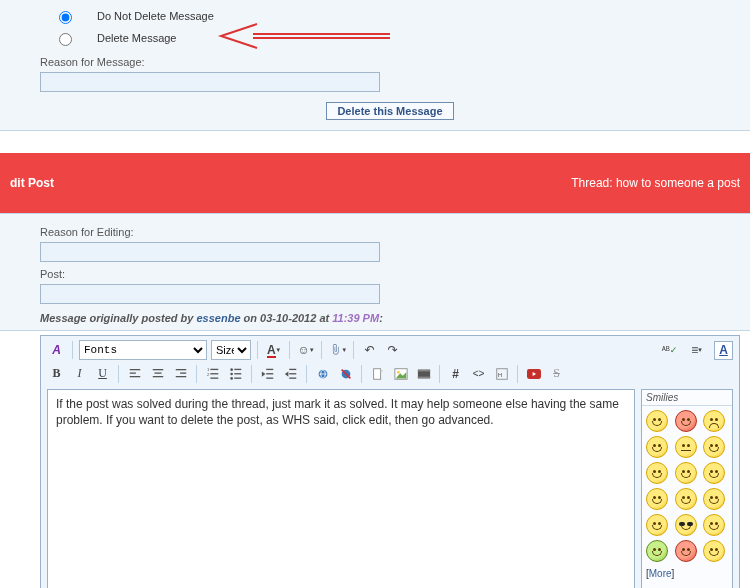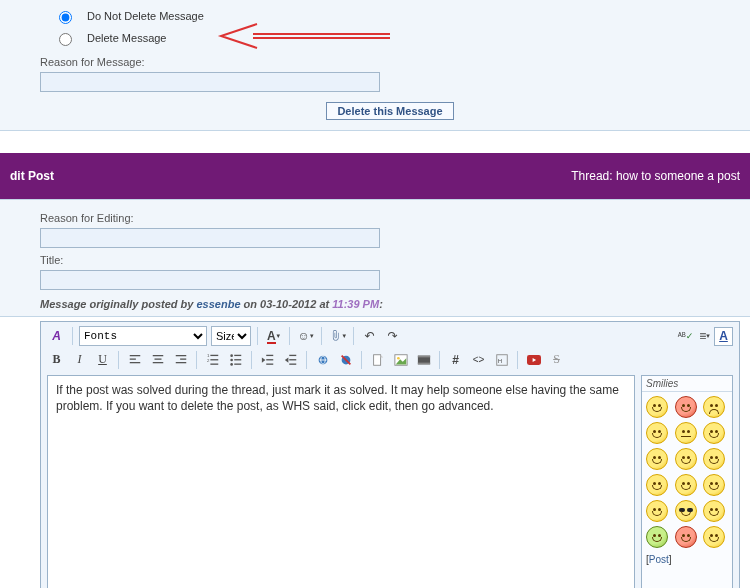--- a/index.html
+++ b/index.html
@@ -15,45 +15,45 @@
     position: relative;
   }
   .panel {
     background: #f1f6fb;
     border: 1px solid #c3d6e6;
     border-left: none;
     border-right: none;
     padding: 6px 10px 10px 40px;
     position: relative;
   }
-  .radio-row { display: flex; align-items: center; gap: 12px; padding: 2px 0 4px 14px;}
+  .radio-row { display: flex; align-items: center; gap: 22px; padding: 2px 0 4px 14px;}
   .radio-row label { color: #333; }
   .label { color: #555; margin-top: 6px; margin-bottom: 4px; display:block;}
   .txt {
     width: 340px;
     height: 20px;
     border: 1px solid #a2b7cb;
     background: #eaf2fb;
   }
   .btn {
     font-family: Verdana, Arial, sans-serif;
     font-size: 11px;
     color: #315385;
     background: #f7faff;
     border: 1px solid #708db0;
     padding: 2px 10px;
     font-weight: bold;
     cursor: pointer;
   }
   .delete-btn-wrap { text-align: center; margin-top: 10px; }
   .bar {
-    background: #701a75;
+    background: #ef4444;
     color: #fff;
     font-size: 12px;
-    padding: 16px 10px;
+    padding: 23px 10px;
     display: flex;
     justify-content: space-between;
     font-weight: bold;
   }
   .bar .right { font-weight: normal; }
   .bar .right b { font-weight: normal; }
   a.link { color: #375f93; text-decoration: none; }
   .timecol { color: #9f6fc0; font-style: italic;}
   .msgline { font-style: italic; color:#555;font-weight:bold; }
   .editor-wrap {
@@ -129,21 +129,21 @@
   .smile::before { left:6px; }
   .smile::after { right:6px; }
   .smile .m { position:absolute; left:5px; right:5px; bottom:5px; height:5px; border:1.5px solid #5a3a00; border-top:none; border-radius:0 0 10px 10px;}
   .smile.red { background: radial-gradient(circle at 35% 30%, #ff9e8a 0 55%, #e0523a 100%); border-color:#b3321b;}
   .smile.green { background: radial-gradient(circle at 35% 30%, #c8f08a 0 55%, #8ec23a 100%); border-color:#5f8a1d;}
   .smile.sad .m { border-radius:10px 10px 0 0; border:1.5px solid #5a3a00; border-bottom:none; bottom:3px;}
   .smile.flat .m { border:none; border-top:1.5px solid #5a3a00; height:0; bottom:6px; border-radius:0;}
   .smile.cool::before, .smile.cool::after { background:#222; width:6px; height:4px; border-radius:2px; top:7px;}
   .smile.cool::before{left:3px;} .smile.cool::after{right:3px;}
   .more { padding:2px 4px 4px; }
-  .right-tools { margin-left:auto; display:flex; gap:0; align-items:center;}
+  .right-tools { margin-left:auto; display:flex; gap:8px; align-items:center;}
   .arrow {
     position:absolute;
     left:215px; top:22px;
     pointer-events:none;
   }
   .icon-fill { fill:#4a6a93; }
 </style>
 </head>
 <body>
 
@@ -179,21 +179,21 @@
   <span>dit Post</span>
   <span class="right">
     <b>Thread</b>: <span>how to someone a post</span>
   </span>
 </div>
 
 <div class="panel" style="padding-bottom:6px;">
   <span class="label">Reason for Editing:</span>
   <input class="txt" type="text" value="" style="">
 
-  <span class="label">Title:</span>
+  <span class="label">Post:</span>
   <input class="txt" type="text" value="" style="">
 
   <div class="msgline" style="margin-top:8px;">
     <span>Message originally posted by </span><a href="#" class="link">essenbe</a><span> on 03-10-2012 at </span><span class="timecol">11:39 PM</span><span>:</span>
   </div>
 </div>
 
 <div class="editor-wrap">
   <div class="editor">
     <div class="toolbar">
@@ -417,19 +417,19 @@
               <span class="m"></span>
             </span>
           <span class="smile red">
               <span class="m"></span>
             </span>
           <span class="smile">
               <span class="m"></span>
             </span>
         </div>
         <div class="more">
-          <span>[</span><a href="#" class="link">Post</a><span>]</span>
+          <span>[</span><a href="#" class="link">More</a><span>]</span>
         </div>
       </div>
     </div>
   </div>
 
 </div>
 
 </body></html>

